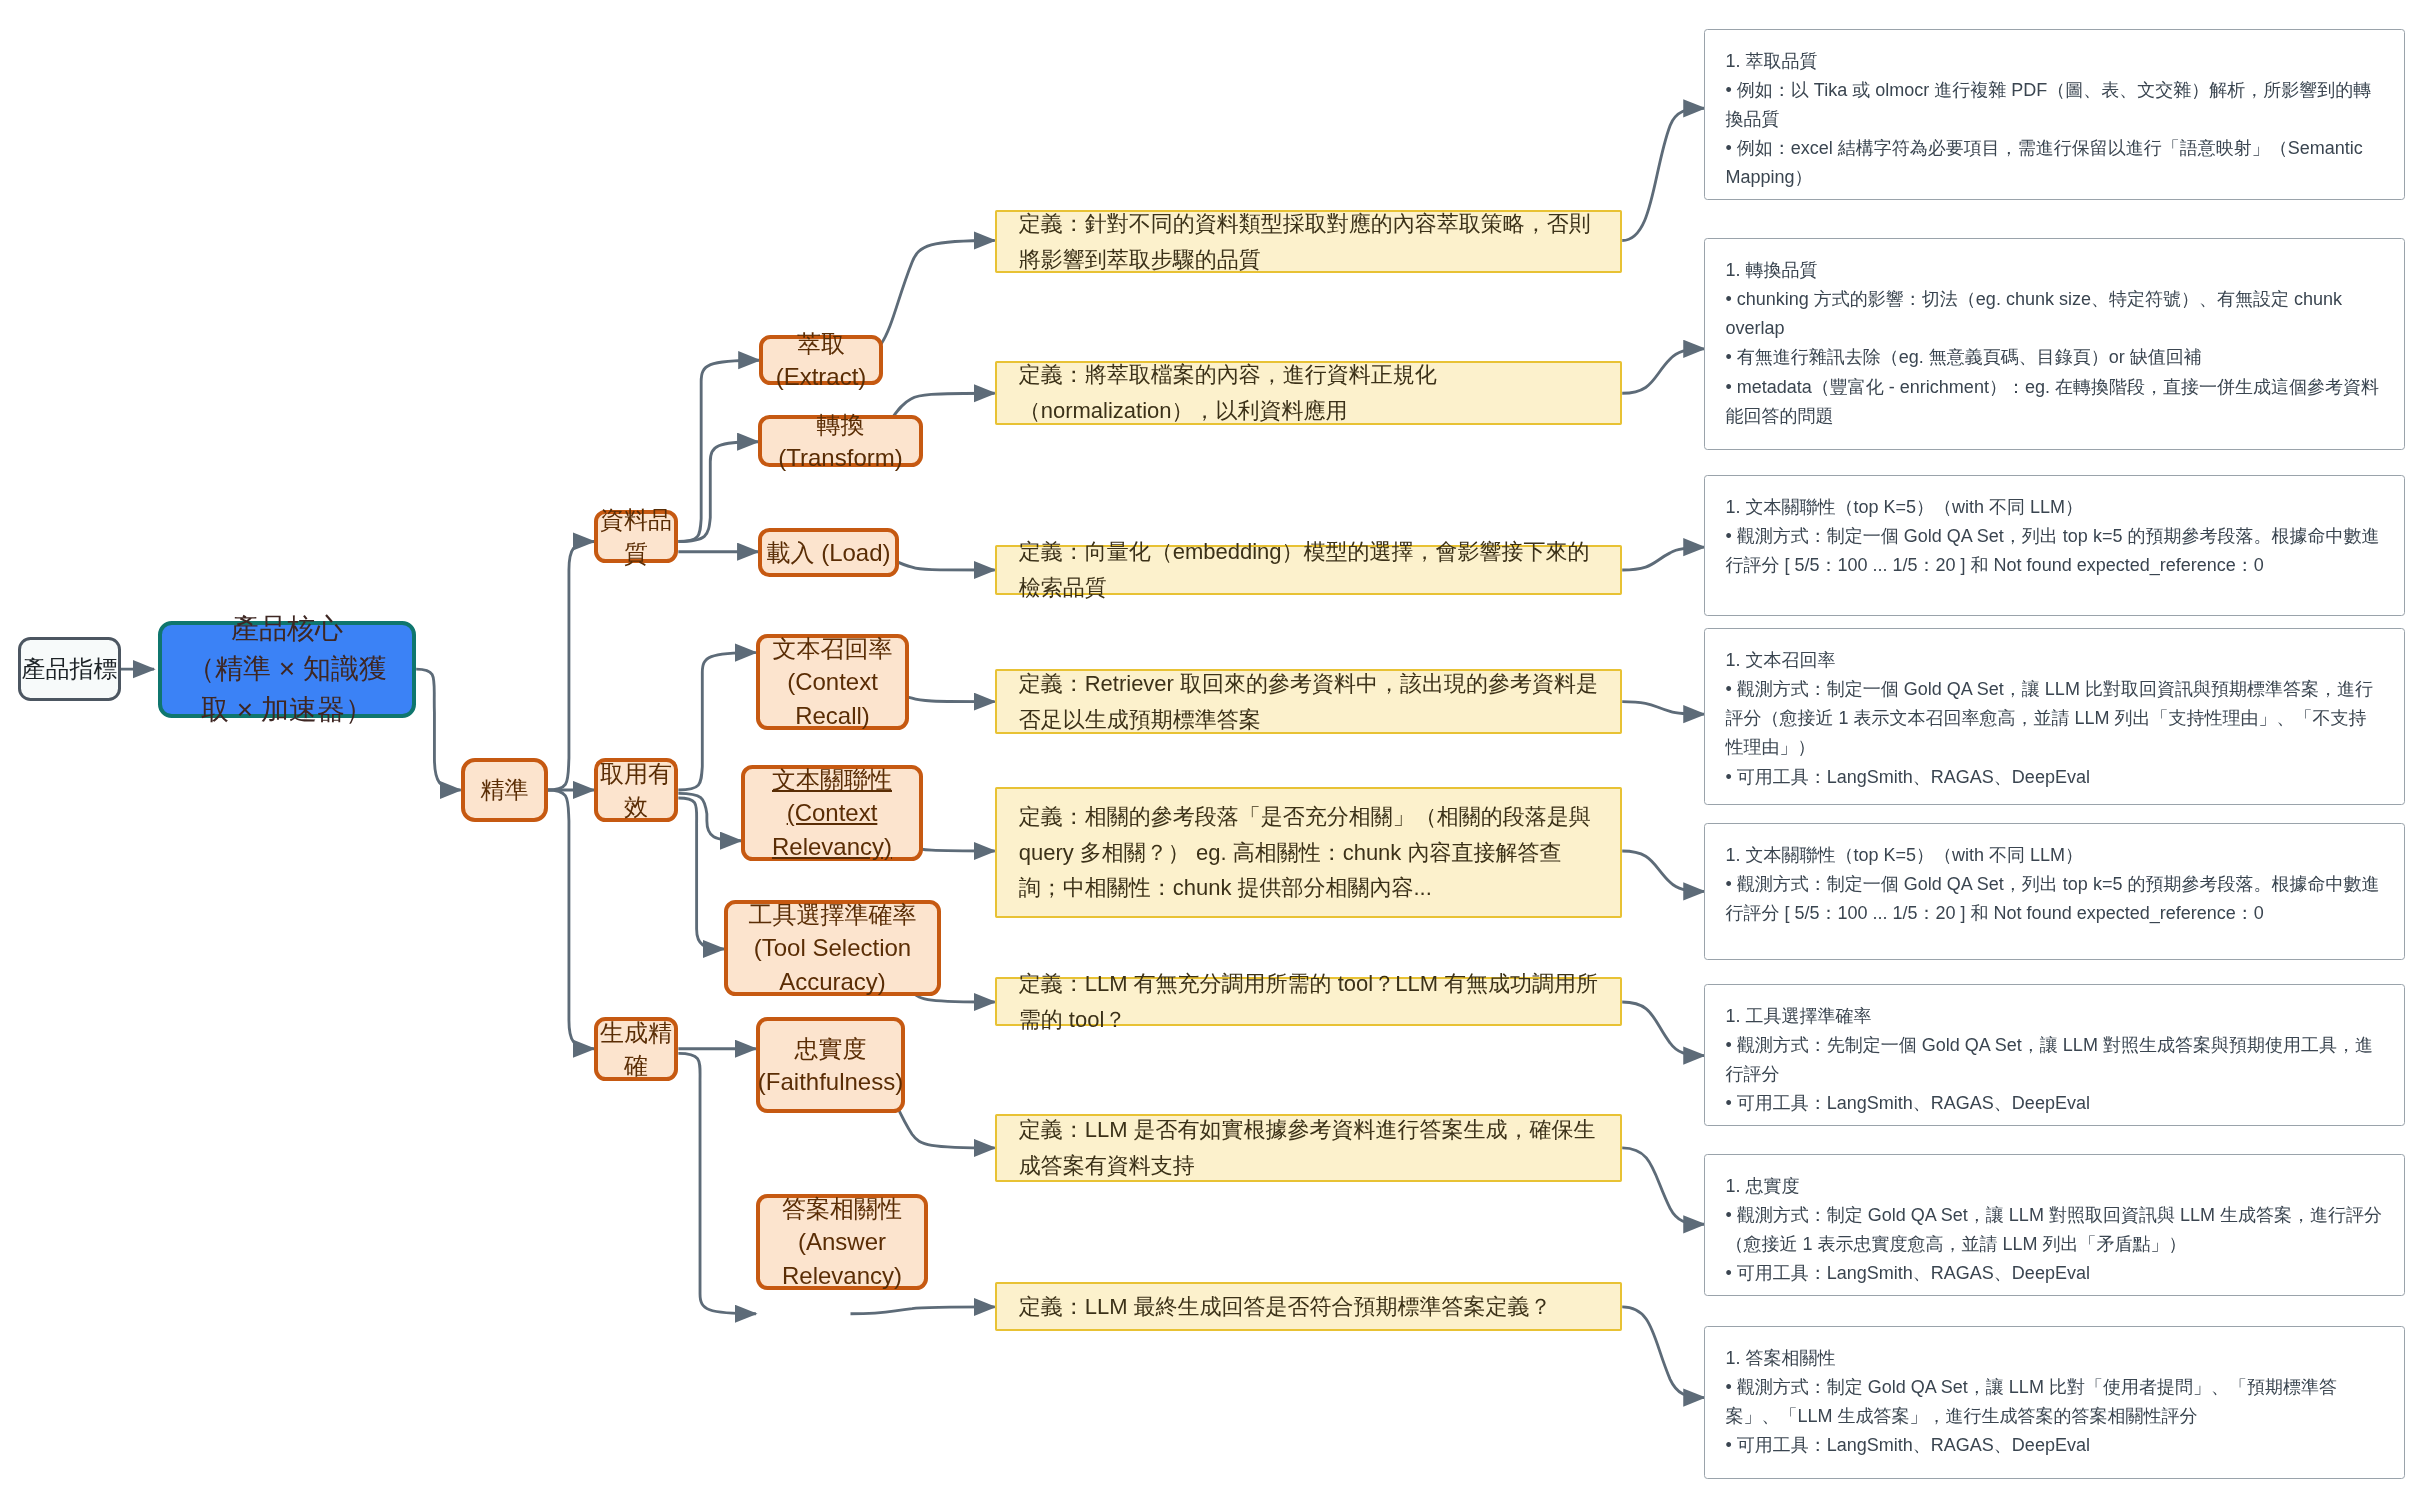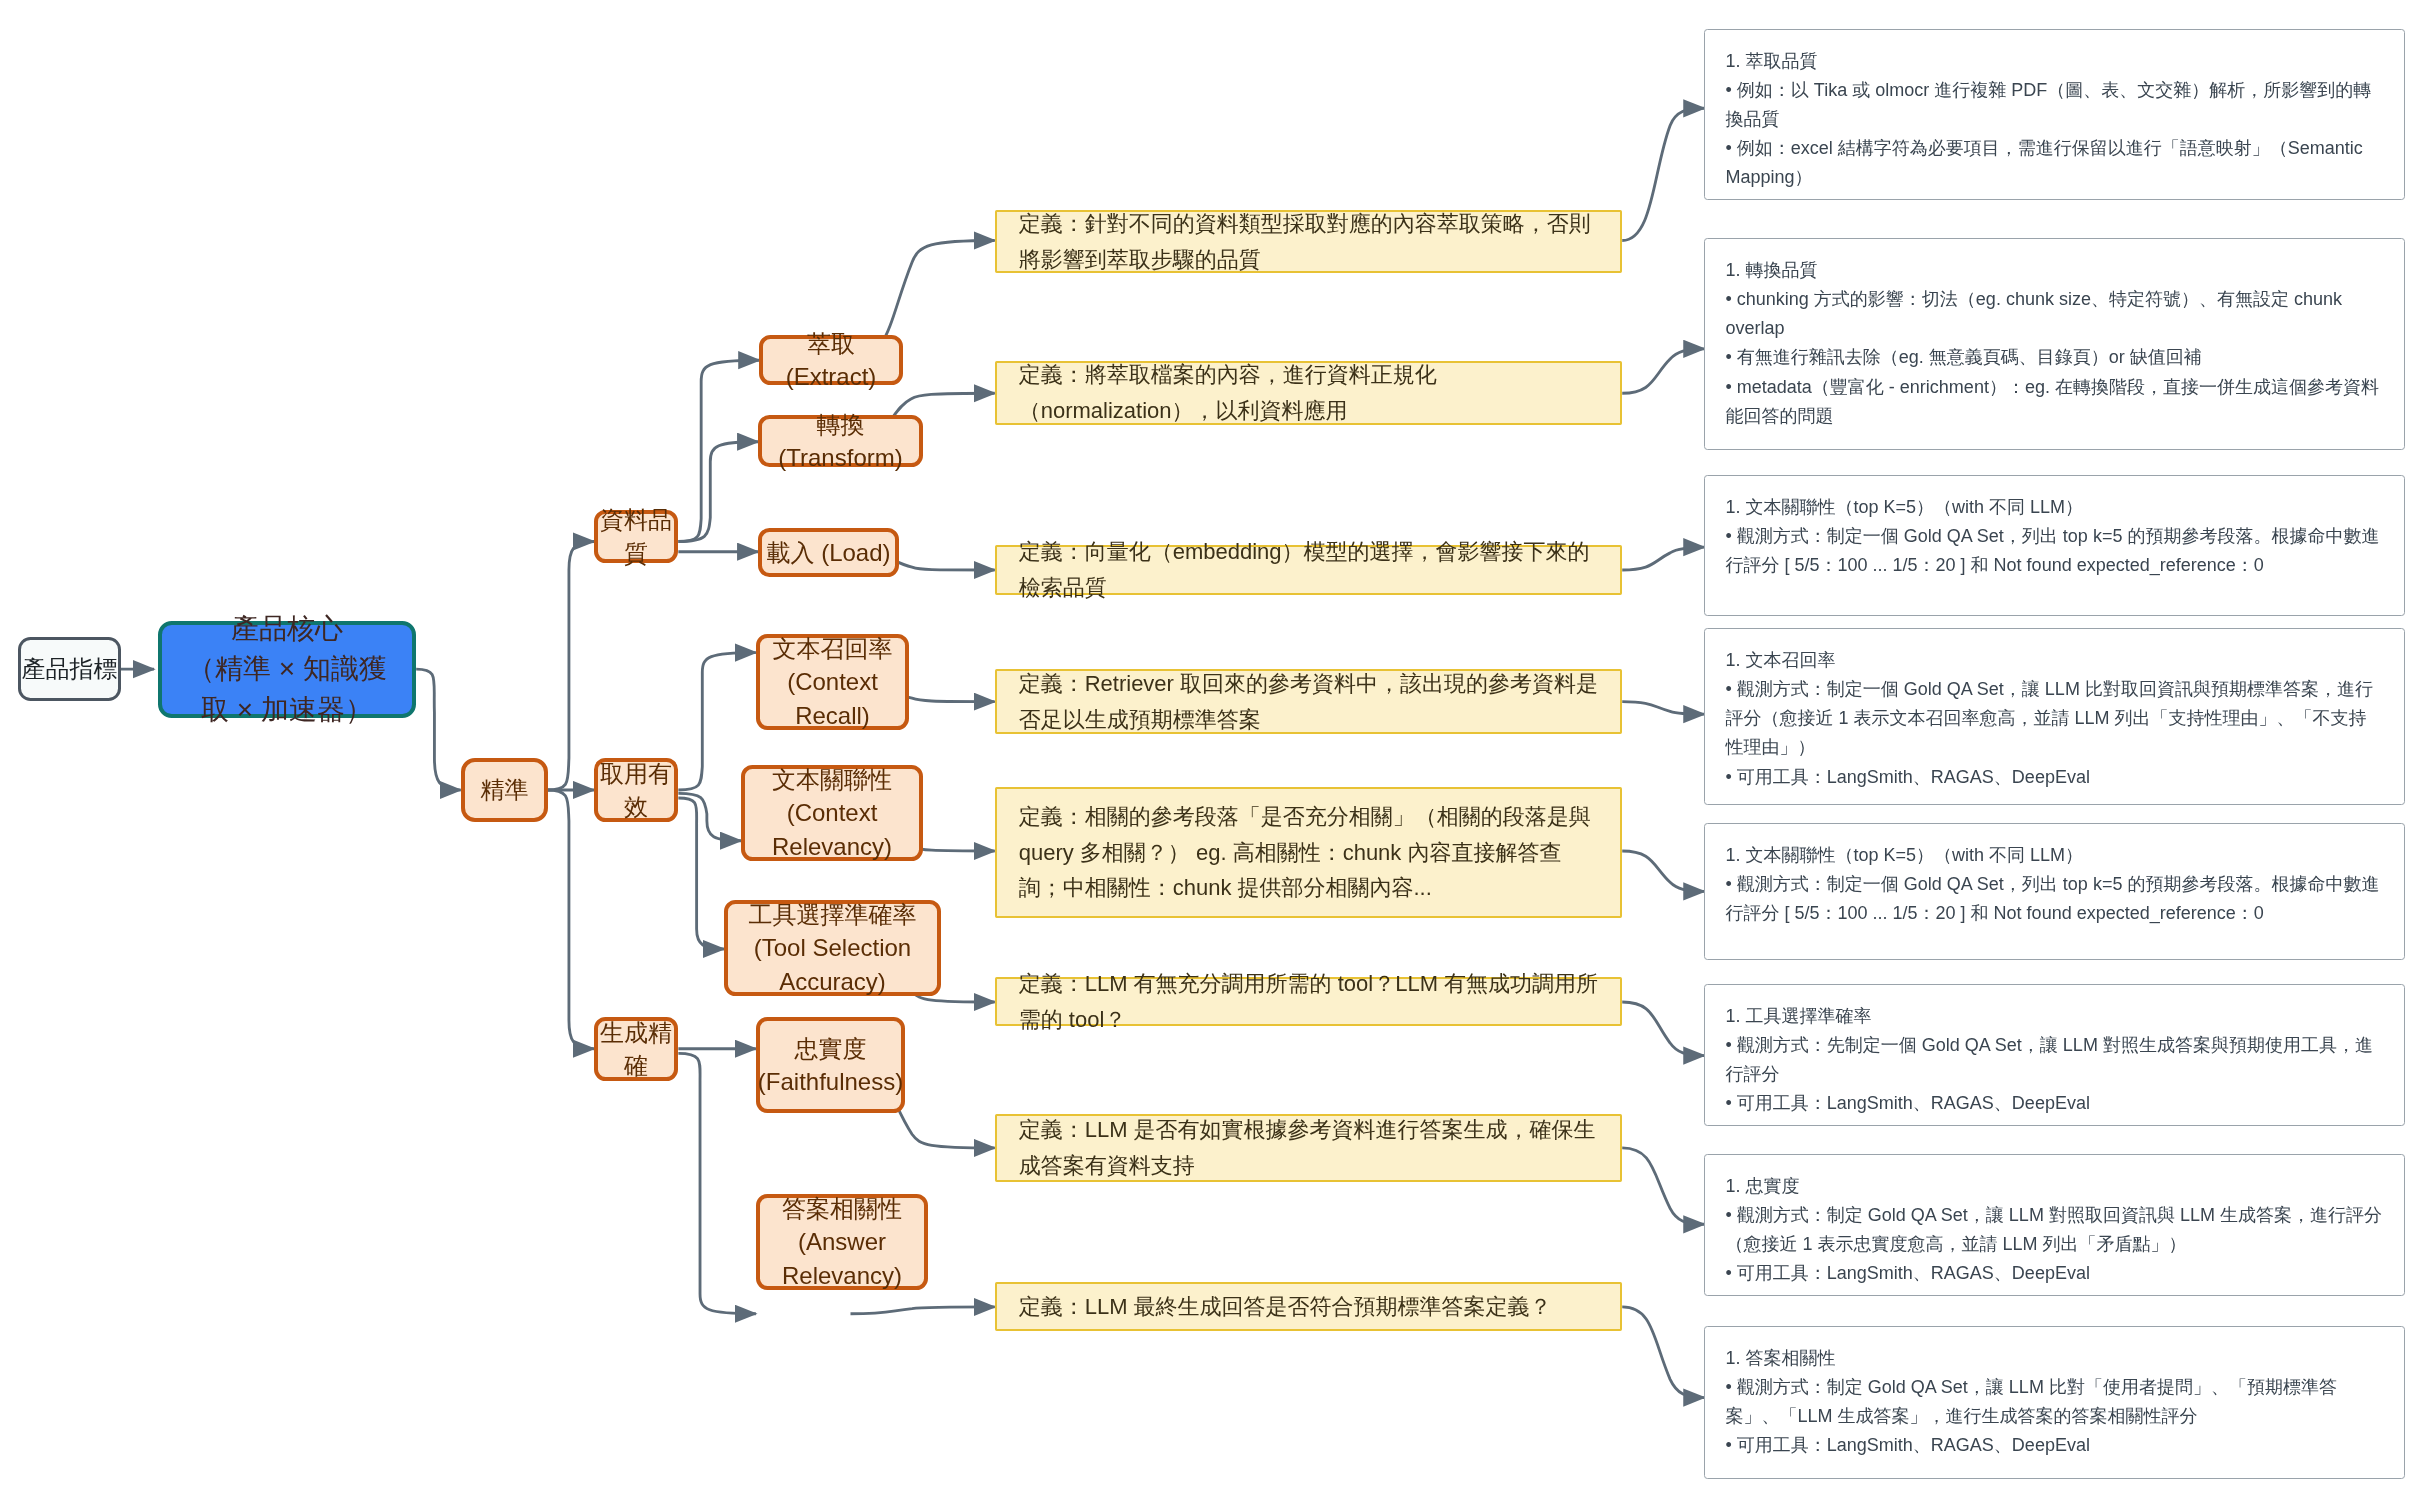--- a/index.html
+++ b/index.html
@@ -107,35 +107,35 @@
   <div class="node n-orange" style="left:594px;top:510px;width:84px;height:53px;">
     <span>資料品質</span>
   </div>
   <div class="node n-orange" style="left:594px;top:758px;width:84px;height:64px;">
     <span>取用有效</span>
   </div>
   <div class="node n-orange" style="left:594px;top:1017px;width:84px;height:64px;">
     <span>生成精確</span>
   </div>
 
-  <div class="node n-orange" style="left:759px;top:335px;width:144px;height:50px;">
+  <div class="node n-orange" style="left:759px;top:335px;width:124px;height:50px;">
     <span>萃取 (Extract)</span>
   </div>
   <div class="node n-orange" style="left:758px;top:415px;width:165px;height:52px;">
     <span>轉換 (Transform)</span>
   </div>
   <div class="node n-orange" style="left:758px;top:528px;width:141px;height:49px;">
     <span>載入 (Load)</span>
   </div>
 
   <div class="node n-orange" style="left:756px;top:634px;width:153px;height:96px;">
     <span>文本召回率
 (Context Recall)</span>
   </div>
-  <div class="node n-orange" style="left:741px;top:765px;width:182px;height:96px;">
+  <div class="node n-orange" style="left:741px;top:765px;width:182px;height:96px;text-decoration:underline;">
     <span>文本關聯性
 (Context Relevancy)</span>
   </div>
   <div class="node n-orange" style="left:724px;top:900px;width:217px;height:96px;">
     <span>工具選擇準確率
 (Tool Selection Accuracy)</span>
   </div>
   <div class="node n-orange" style="left:756px;top:1017px;width:149px;height:96px;">
     <span>忠實度
 (Faithfulness)</span>

